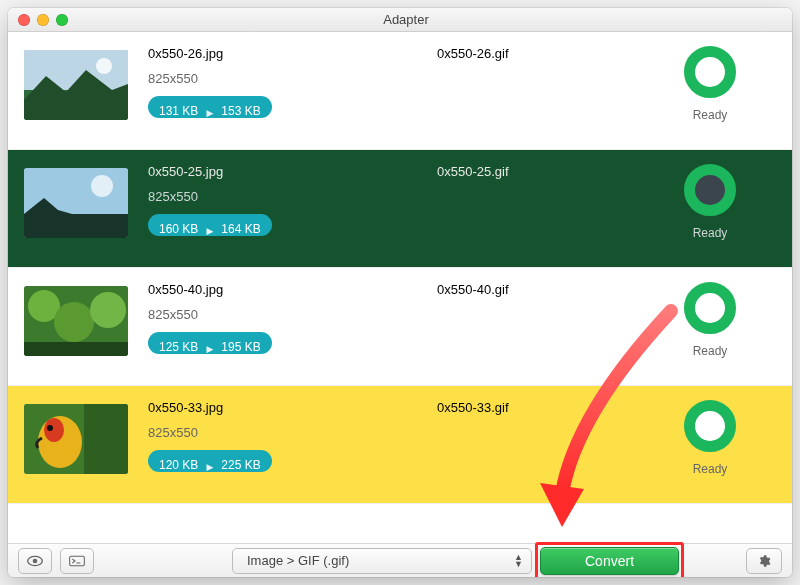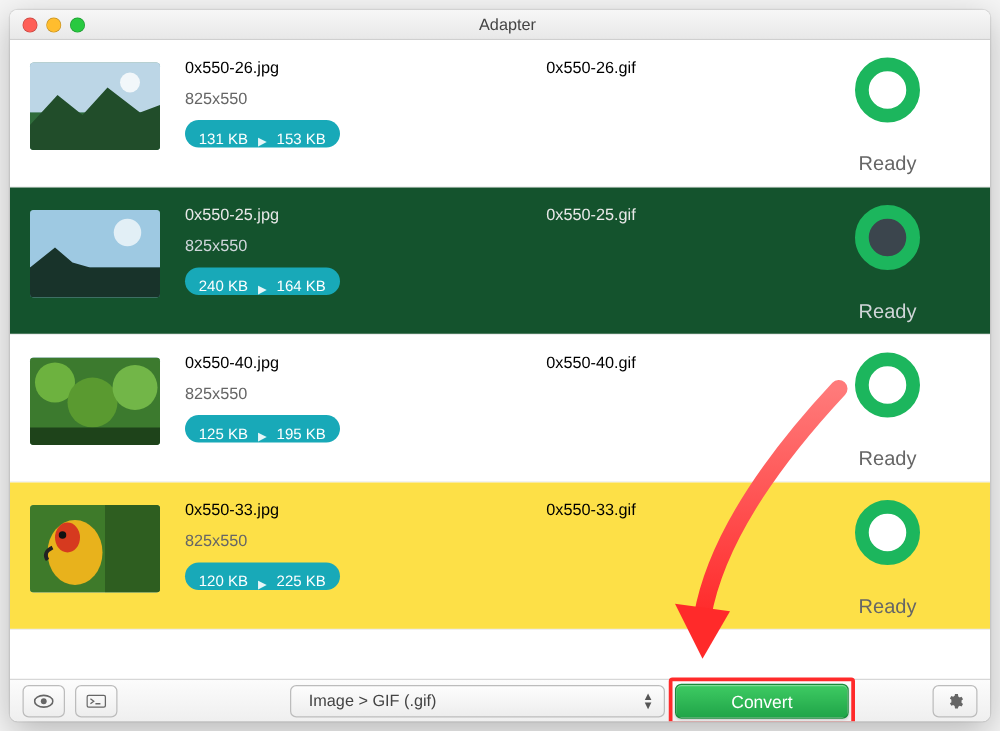--- a/index.html
+++ b/index.html
@@ -68,21 +68,21 @@
     font-size:12px; padding:0 11px; gap:8px;
     width:fit-content;
   }
   .caret { font-size:9px; opacity:0.9; }
   .status { width:120px; text-align:center; display:flex; flex-direction:column; align-items:center; gap:6px; position:absolute; right:22px; top:14px;}
   .ring {
     width:52px; height:52px; border-radius:50%;
     border:11px solid #1cb65d; background:#fff;
   }
   .row.selected .ring { border-color:#1cb65d; background:#3b454d; }
-  .status-label { font-size:16px; color:#666; margin-top:19px;}
+  .status-label { font-size:12px; color:#666; margin-top:4px;}
   .row.selected .status-label { color:#d0d5d8; }
 
   .toolbar {
     height:34px;
     border-top:1px solid #d7d7d7;
     background:linear-gradient(#fcfcfc,#efefef);
     display:flex; align-items:center;
     padding:0 10px; gap:8px;
     position:relative;
   }
@@ -175,21 +175,21 @@
           <circle cx="78" cy="18" r="11" fill="#fff" opacity="0.7"></circle>
         </svg>
       </div>
       <div class="info">
         <div class="filenames">
           <div class="filename src">0x550-25.jpg</div>
           <div class="filename">0x550-25.gif</div>
         </div>
         <div class="dim">825x550</div>
         <div class="sizes">
-          <span>240 KB</span>
+          <span>160 KB</span>
           <span class="caret">▶</span>
           <span>164 KB</span>
         </div>
       </div>
       <div class="status">
         <div class="ring"></div>
         <div class="status-label">Ready</div>
       </div>
     </div>
 

